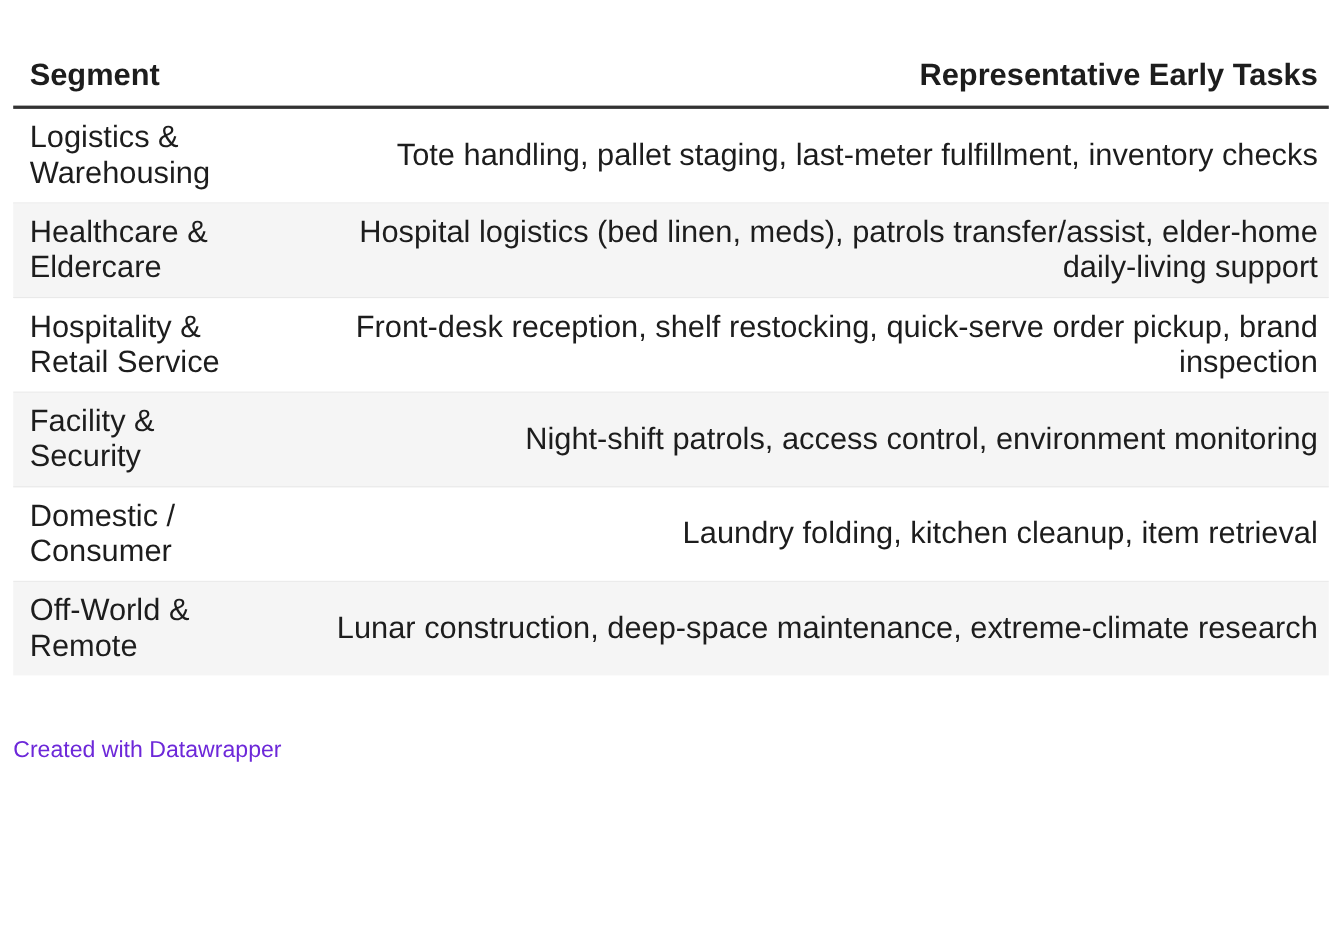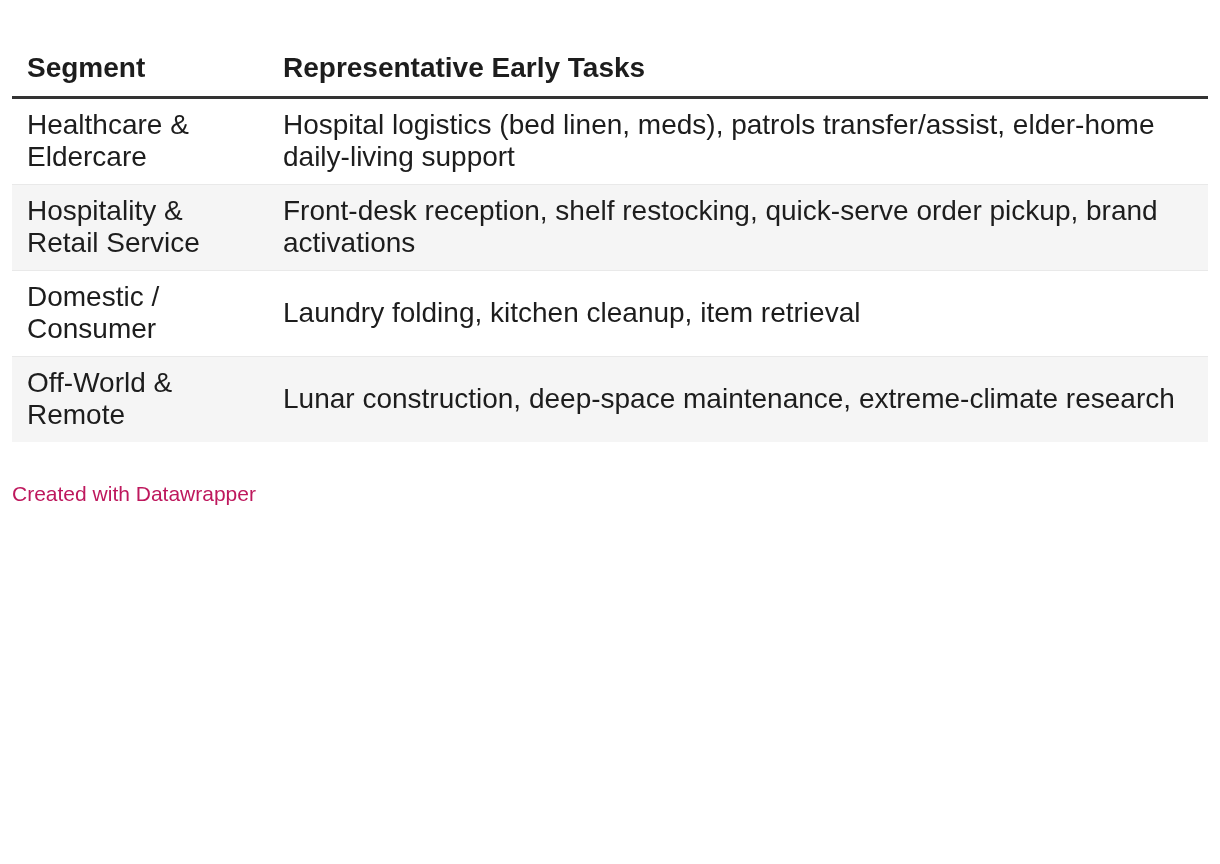--- a/index.html
+++ b/index.html
@@ -30,62 +30,72 @@
     line-height: 32px;
     vertical-align: middle;
   }
   th {
     font-weight: bold;
     color: #1d1d1d;
     padding: 12px 10px 12px 0;
     border-bottom: 3px solid #333333;
   }
   th.cell-segment, td.cell-segment { padding-left: 15px; padding-right: 24px; }
-  th.cell-tasks,   td.cell-tasks   { padding-left: 13px; padding-right: 10px; }
+  th.cell-tasks,   td.cell-tasks   { padding-left: 13px; padding-right: 10px; text-align: right; }
   td {
     padding-top: 10px;
     padding-bottom: 11px;
     white-space: pre-line;
   }
   tbody tr:nth-child(even) { background: #f5f5f5; }
   tbody tr + tr td { border-top: 1px solid #e9e9e9; }
   .footer {
-    margin-top: 40px;
+    margin-top: 56px;
     font-size: 21px;
     line-height: 24px;
-    color: #be185d;
+    color: #6d28d9;
   }
 </style>
 </head>
 <body>
 
 <div class="page">
   <table class="data-table">
     <colgroup>
       <col class="col-segment">
       <col class="col-tasks">
     </colgroup>
     <thead>
       <tr>
         <th class="cell-segment">Segment</th>
         <th class="cell-tasks">Representative Early Tasks</th>
       </tr>
     </thead>
     <tbody id="table-body">
         <tr>
+          <td class="cell-segment">Logistics &amp;
+Warehousing</td>
+          <td class="cell-tasks">Tote handling, pallet staging, last-meter fulfillment, inventory checks</td>
+        </tr>
+        <tr>
           <td class="cell-segment">Healthcare &amp;
 Eldercare</td>
           <td class="cell-tasks">Hospital logistics (bed linen, meds), patrols transfer/assist, elder-home
 daily-living support</td>
         </tr>
         <tr>
           <td class="cell-segment">Hospitality &amp;
 Retail Service</td>
           <td class="cell-tasks">Front-desk reception, shelf restocking, quick-serve order pickup, brand
-activations</td>
+inspection</td>
+        </tr>
+        <tr>
+          <td class="cell-segment">Facility &amp;
+Security</td>
+          <td class="cell-tasks">Night-shift patrols, access control, environment monitoring</td>
         </tr>
         <tr>
           <td class="cell-segment">Domestic /
 Consumer</td>
           <td class="cell-tasks">Laundry folding, kitchen cleanup, item retrieval</td>
         </tr>
         <tr>
           <td class="cell-segment">Off-World &amp;
 Remote</td>
           <td class="cell-tasks">Lunar construction, deep-space maintenance, extreme-climate research</td>

